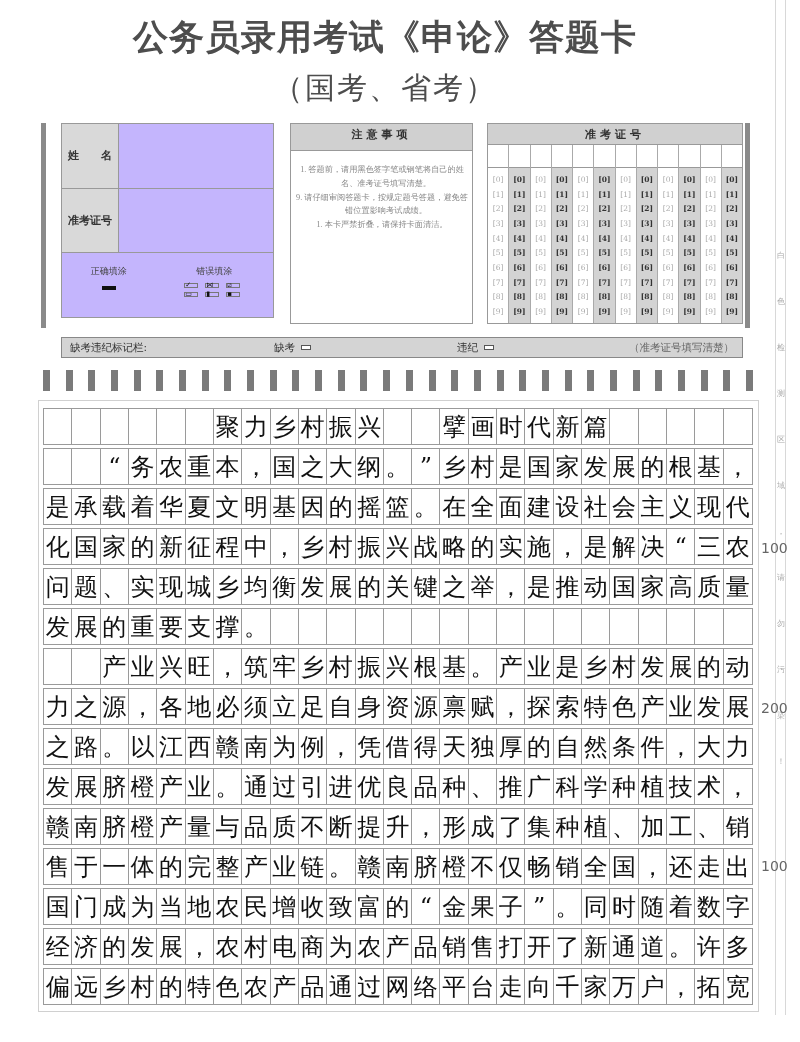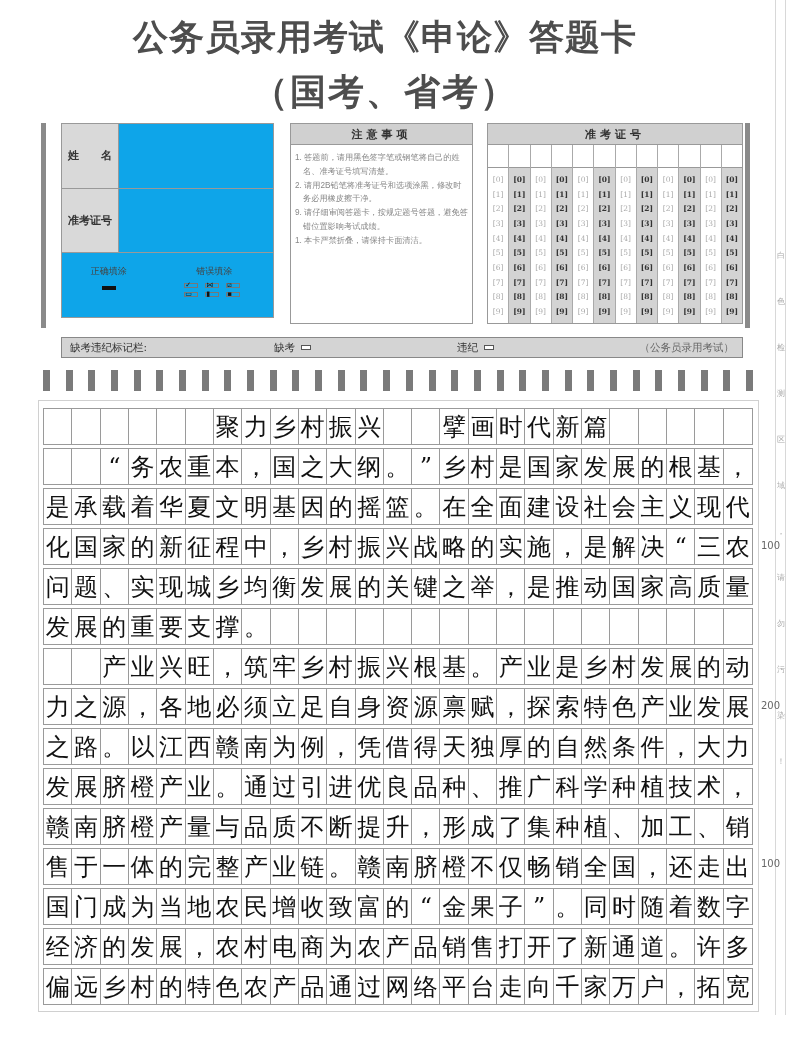--- a/index.html
+++ b/index.html
@@ -2,48 +2,48 @@
 <html><head>
 <meta charset="utf-8">
 <style>
   * { box-sizing: border-box; margin: 0; padding: 0; }
   html, body { width: 800px; height: 1042px; background: #ffffff; overflow: hidden; }
   body { position: relative; font-family: "DejaVu Sans", sans-serif; color: #222; }
 
   .title { position: absolute; left: 0; width: 770px; top: 14px; text-align: center;
     font-size: 35px; font-weight: bold; color: #4d4d4d; letter-spacing: 1px; }
   .subtitle { position: absolute; left: 0; width: 770px; top: 68px; text-align: center;
-    font-size: 36px; font-weight: bold; color: #4d4d4d; letter-spacing: 2px; }
+    font-size: 30px; font-weight: normal; color: #4d4d4d; letter-spacing: 2px; }
 
   
   .margin-strip { position: absolute; left: 775px; top: 0; width: 11px; height: 1015px;
     border-left: 1px solid #d8d8d8; border-right: 1px solid #d8d8d8; }
   .margin-char { position: absolute; left: 777px; font-size: 8px; color: #aaa; width: 8px; text-align: center; }
-  .count-label { position: absolute; left: 761px; font-size: 10px; color: #666; }
+  .count-label { position: absolute; left: 761px; font-size: 14px; color: #666; }
   .bar-left { position: absolute; left: 41px; top: 123px; width: 5px; height: 205px; background: #8a8a8a; }
   .bar-right { position: absolute; left: 745px; top: 123px; width: 5px; height: 205px; background: #8a8a8a; }
 
   .info-table { position: absolute; left: 61px; top: 123px; width: 213px; height: 195px;
     border: 1px solid #999; display: flex; flex-direction: column; }
   .info-row { flex: 1; display: flex; border-bottom: 1px solid #999; }
   .info-row:last-child { border-bottom: none; }
   .info-label { width: 57px; background: #d9d9d9; border-right: 1px solid #999;
     display: flex; align-items: center; justify-content: center; font-size: 11px; font-weight: bold; color: #333; }
   .info-label.spread { justify-content: space-between; padding: 0 6px; }
-  .info-value { flex: 1; background: #0ea5e9; position: relative; padding-left: 47px; }
+  .info-value { flex: 1; background: #c4b5fd; position: relative; padding-left: 47px; }
   .fill-legend { position: absolute; left: 0; right: 0; top: 12px; display: flex; justify-content: space-around; font-size: 9px; color: #444; }
   .fill-col { display: flex; flex-direction: column; align-items: center; gap: 5px; }
   .correct-mark { width: 14px; height: 4px; background: #111; margin-top: 3px; }
   .wrong-grid { display: grid; grid-template-columns: repeat(3, 18px); gap: 4px 3px; }
   .wrong-mark { width: 14px; height: 5px; border: 1px solid #777; font-size: 7px; line-height: 3px; color: #111; position: relative; }
 
   .notice-box { position: absolute; left: 290px; top: 123px; width: 183px; height: 201px; border: 1px solid #999; }
-  .notice-head { height: 21px; background: #d0d0d0; border-bottom: 1px solid #999;
+  .notice-head { height: 27px; background: #d0d0d0; border-bottom: 1px solid #999;
     text-align: center; font-size: 11px; font-weight: bold; letter-spacing: 4px; line-height: 21px; color: #333; }
-  .notice-list { list-style: none; padding: 6px 3px 0 4px; font-size: 8.2px; line-height: 13.8px; color: #888; font-family: Liberation Sans, sans-serif; }
+  .notice-list { list-style: none; padding: 12px 3px 0 4px; font-size: 8.2px; line-height: 13.8px; color: #888; font-family: Liberation Serif, serif; text-align: center; }
   .notice-list li { text-indent: -8px; padding-left: 8px; }
 
   .ticket-box { position: absolute; left: 487px; top: 123px; width: 256px; height: 201px; border: 1px solid #999; }
   .ticket-head { height: 21px; background: #d0d0d0; border-bottom: 1px solid #999;
     text-align: center; font-size: 11px; font-weight: bold; letter-spacing: 4px; line-height: 21px; color: #333; }
   .ticket-cols { display: flex; height: 178px; }
   .ticket-col { flex: 1; display: flex; flex-direction: column; border-right: 1px solid #aaa; }
   .ticket-col:last-child { border-right: none; }
   .ticket-col.shaded { background: #d3d3d3; }
   .ticket-input { height: 23px; border-bottom: 1px solid #999; background: #fff; }
@@ -130,21 +130,20 @@
         </div>
       </div>
     </div>
   </div>
 </div>
 
 <div class="notice-box">
   <div class="notice-head">注意事项</div>
   <ul class="notice-list" id="notice-list">
       <li>1. 答题前，请用黑色签字笔或钢笔将自己的姓名、准考证号填写清楚。</li>
-      <li>2. 请用2B铅笔将准考证号和选项涂黑，修改时务必用橡皮擦干净。</li>
       <li>9. 请仔细审阅答题卡，按规定题号答题，避免答错位置影响考试成绩。</li>
       <li>1. 本卡严禁折叠，请保持卡面清洁。</li>
     </ul>
 </div>
 
 <div class="ticket-box">
   <div class="ticket-head">准考证号</div>
   <div class="ticket-cols" id="ticket-cols">
       <div class="ticket-col">
         <div class="ticket-input"></div>
@@ -330,21 +329,21 @@
 </div>
 
 <div class="absent-bar">
   <span class="absent-title">缺考违纪标记栏:</span>
   <span class="absent-item" style="left:212px;">
     <span>缺考</span><span class="mark-box"></span>
   </span>
   <span class="absent-item" style="left:395px;">
     <span>违纪</span><span class="mark-box"></span>
   </span>
-  <span class="absent-item" style="right:8px; color:#666;">（公务员录用考试）</span>
+  <span class="absent-item" style="right:8px; color:#666;">（准考证号填写清楚）</span>
 </div>
 
 <div class="timing-strip" id="timing-strip">
     <div class="tick" style="left: 0px;"></div>
     <div class="tick" style="left: 22.6774px;"></div>
     <div class="tick" style="left: 45.3548px;"></div>
     <div class="tick" style="left: 68.0323px;"></div>
     <div class="tick" style="left: 90.7097px;"></div>
     <div class="tick" style="left: 113.387px;"></div>
     <div class="tick" style="left: 136.065px;"></div>

